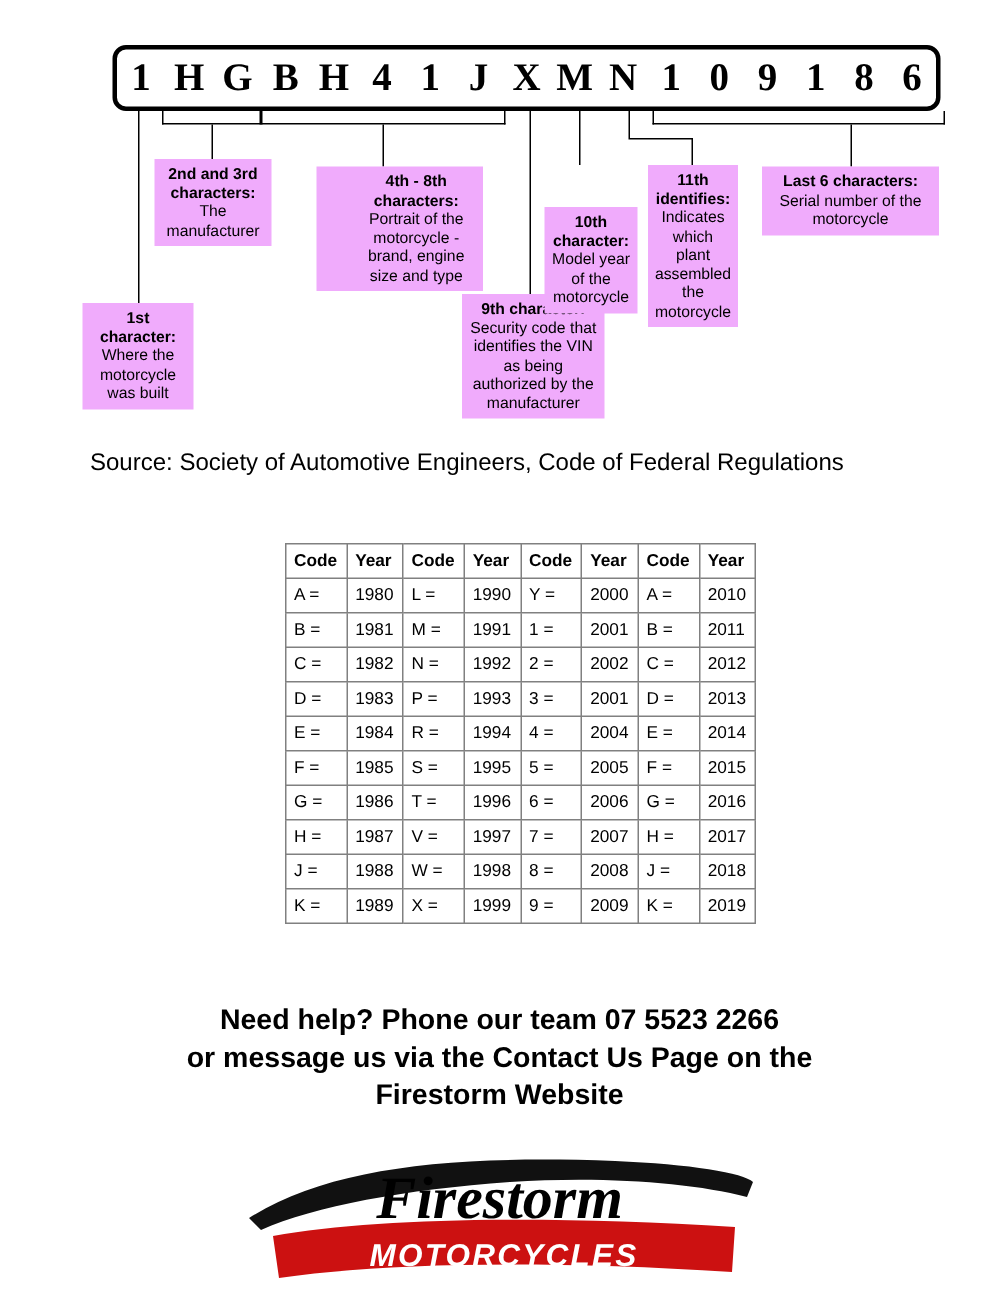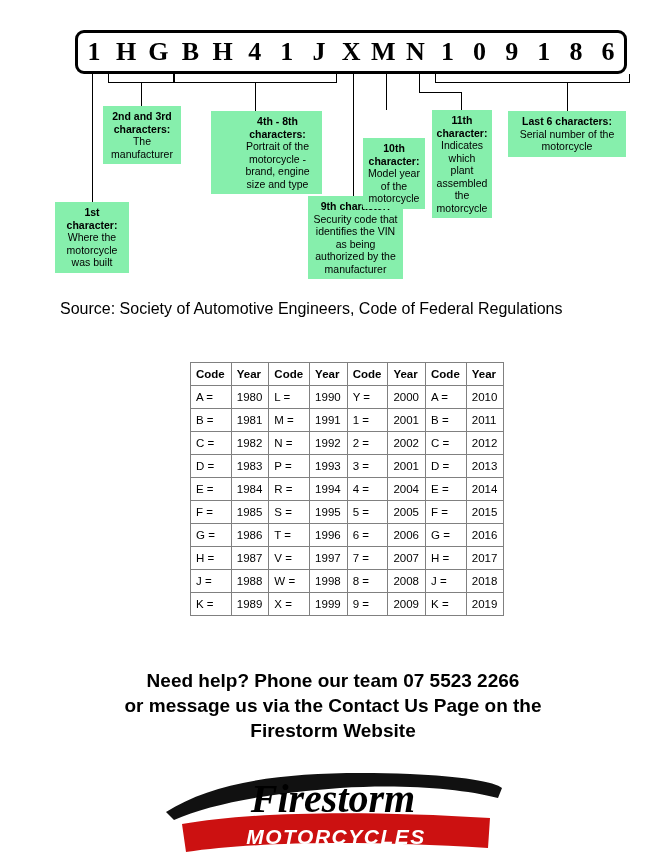--- a/index.html
+++ b/index.html
@@ -51,21 +51,21 @@
     position: absolute;
     border: 1px solid #000;
     border-top: none;
     box-sizing: border-box;
     height: 9px;
   }
 
   
   .callout {
     position: absolute;
-    background: #86efac;
+    background: #f0abfc;
     color: #000;
     font-size: 10.5px;
     line-height: 12.5px;
     text-align: center;
     padding: 4px 4px;
     box-sizing: border-box;
   }
   .callout b {
     font-weight: bold;
   }
@@ -186,21 +186,21 @@
   <b>9th character:</b><br>
   <span>Security code that identifies the VIN as being authorized by the manufacturer</span>
 </div>
 
 <div class="callout" style="left:363px; top:110px; width:62px;margin-top:28px;">
   <b>10th character:</b><br>
   <span>Model year of the motorcycle</span>
 </div>
 
 <div class="callout" style="left:432px; top:110px; width:60px;">
-  <b>11th character:</b><br>
+  <b>11th identifies:</b><br>
   <span>Indicates which plant assembled the motorcycle</span>
 </div>
 
 <div class="callout" style="left:508px; top:111px; width:118px;">
   <b>Last 6 characters:</b><br>
   <span>Serial number of the motorcycle</span>
 </div>
 
 <div id="source-note">Source:  Society of Automotive Engineers, Code of Federal Regulations</div>
 

